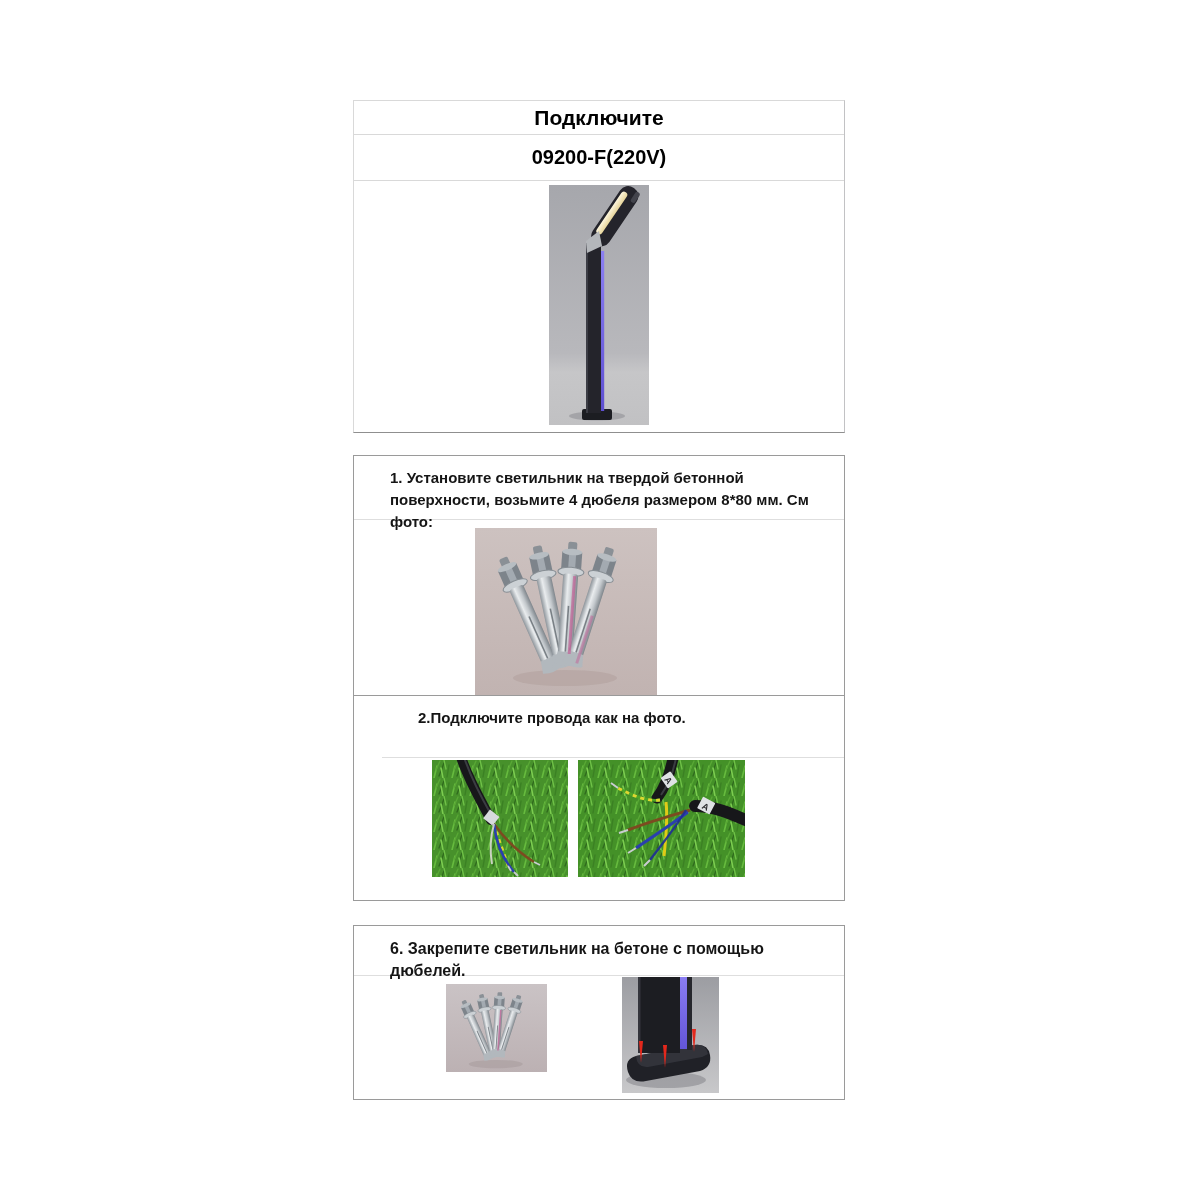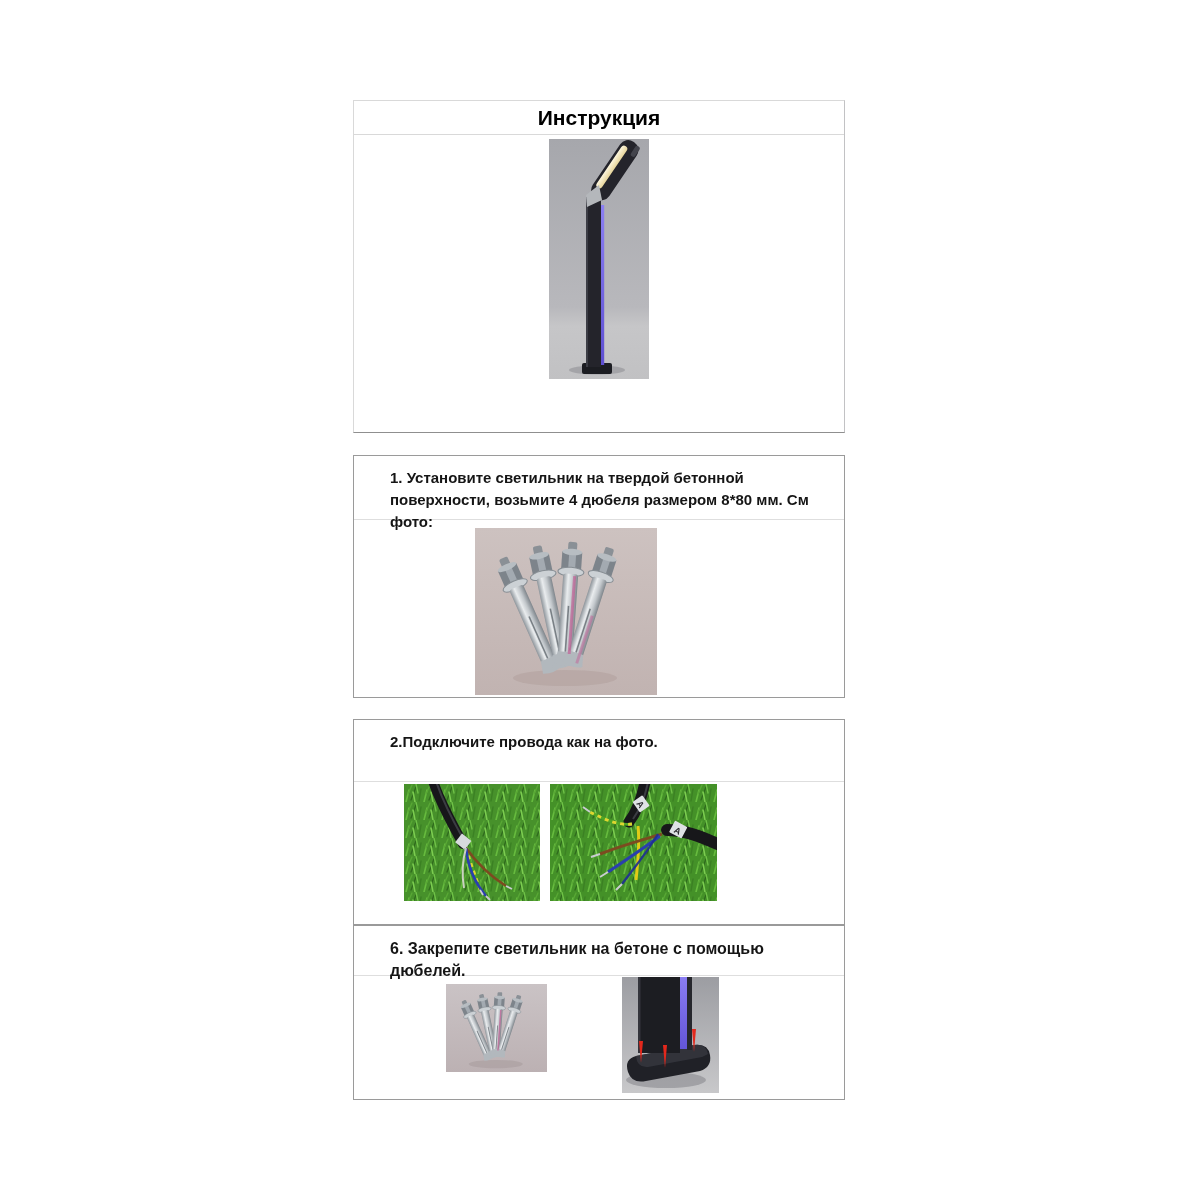--- a/index.html
+++ b/index.html
@@ -6,21 +6,21 @@
   body{width:1200px;height:1200px;position:relative;font-family:"Liberation Sans",sans-serif;color:#141414;}
   .page{position:absolute;inset:0;background:#ffffff;overflow:hidden;}
   .sec{position:absolute;left:353px;width:492px;box-sizing:border-box;background:#ffffff;}
   #sec-title{top:100px;height:333px;border:1px solid #d9d9d9;border-bottom-color:#8f8f8f;border-right-color:#c2c2c4;}
   .trow-title{height:33px;border-bottom:1px solid #d9d9d9;display:flex;align-items:center;justify-content:center;font-weight:700;font-size:21px;color:#000;}
   .trow-model{height:45px;border-bottom:1px solid #d9d9d9;display:flex;align-items:center;justify-content:center;font-weight:700;font-size:20px;color:#000;}
   .trow-lamp{display:flex;justify-content:center;}
   .trow-lamp svg{margin-top:4px;}
   .stepsec{border:1px solid #9a9a9a;}
   #sec-step1{top:455px;height:243px;}
-  #sec-step2{top:719px;height:206px;}
+  #sec-step2{top:695px;height:206px;padding-left:28px;}
   #sec-step3{top:925px;height:175px;}
   .steptext{font-weight:700;font-size:15px;line-height:22px;padding:11px 6px 0 4px;color:#151515;margin-left:32px;}
   #sec-step3 .steptext{font-size:16px;padding-top:12px;}
   .trow-sep{border-bottom:1px solid #dedede;}
   #sec-step1 .trow-text{height:63px;}
   #sec-step2 .trow-text{height:61px;}
   #sec-step3 .trow-text{height:49px;}
   .imgrow{display:flex;align-items:flex-start;}
   #sec-step1 .imgrow svg{margin-left:121px;margin-top:8px;}
   #sec-step2 .imgrow{margin-top:2px;}
@@ -29,21 +29,22 @@
   #sec-step3 .photo-left{margin-left:92px;margin-top:8px;}
   #sec-step3 .photo-right{margin-left:75px;margin-top:1px;}
   svg{display:block;}
 </style>
 </head>
 <body>
 
 <div class="page">
 
   <div class="sec" id="sec-title">
-    <div class="trow-title">Инструкция</div>
+    <div class="trow-title">Подключите</div>
+    <div class="trow-model">09200-F(220V)</div>
     <div class="trow-lamp">
       <svg width="100" height="240" viewBox="0 0 100 240">
         <defs>
           <linearGradient id="lampBg" x1="0" y1="0" x2="0" y2="1">
             <stop offset="0" stop-color="#a6a7ac"></stop>
               <stop offset="0.7" stop-color="#b8b8bc"></stop>
             <stop offset="0.78" stop-color="#c6c6c8"></stop>
               <stop offset="1" stop-color="#c1c1c3"></stop>
           </linearGradient>
           <linearGradient id="ledG" x1="0" y1="0" x2="0" y2="1">

